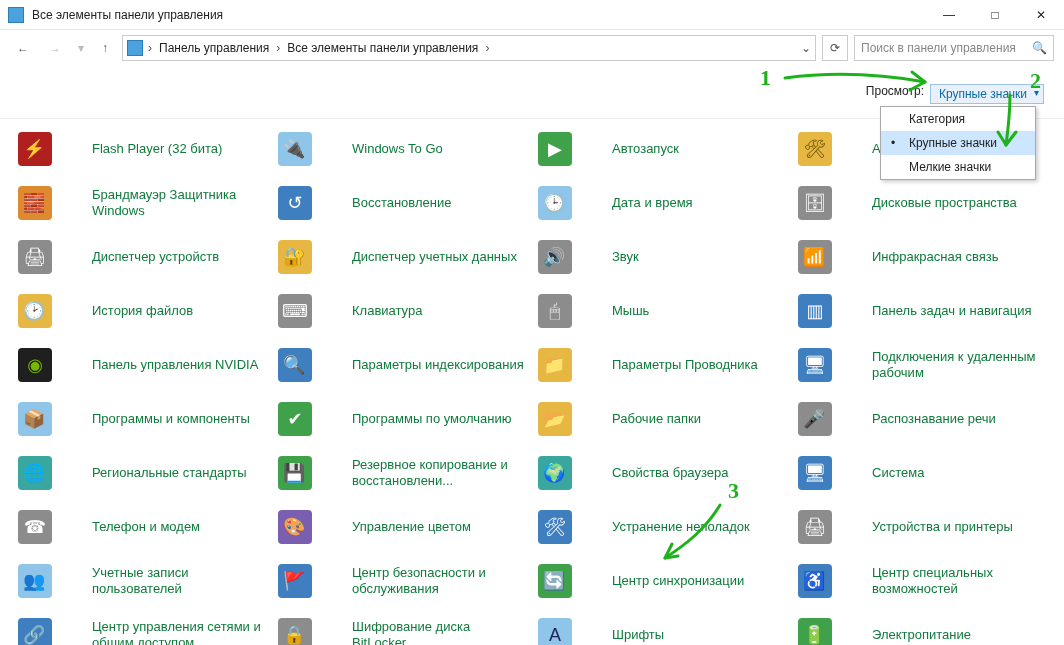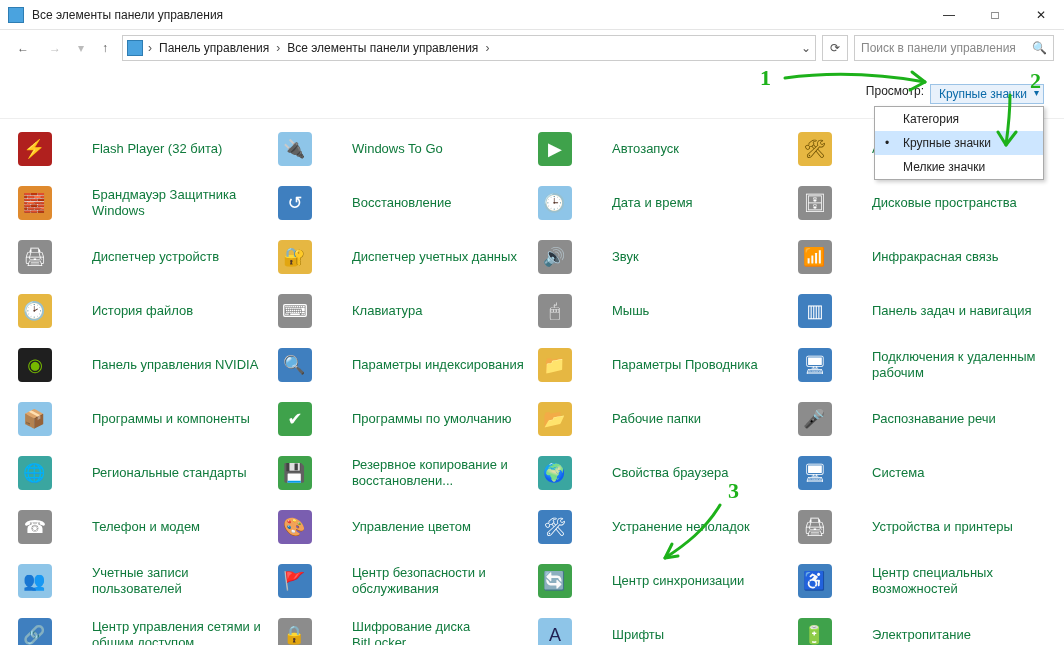--- a/index.html
+++ b/index.html
@@ -98,22 +98,22 @@
     padding: 2px 16px 2px 8px;
     color:#0b6aa8;
     position: relative;
     font-size:12px;
   }
   .view-dd:after {
     content:"▾"; position:absolute; right:4px; top:2px; color:#0b6aa8; font-size:10px;
   }
   .dd-menu {
     position:absolute;
-    top: 22px; right: 0;
-    width: 170px;
+    top: 22px; right: 8px;
+    width: 156px;
     background:#fff;
     border:1px solid #a9a9a9;
     box-shadow: 2px 2px 4px rgba(0,0,0,.2);
     z-index: 50;
   }
   .dd-item {
     padding: 5px 8px 5px 28px;
     font-size:12px;
     color:#222;
     position: relative;

